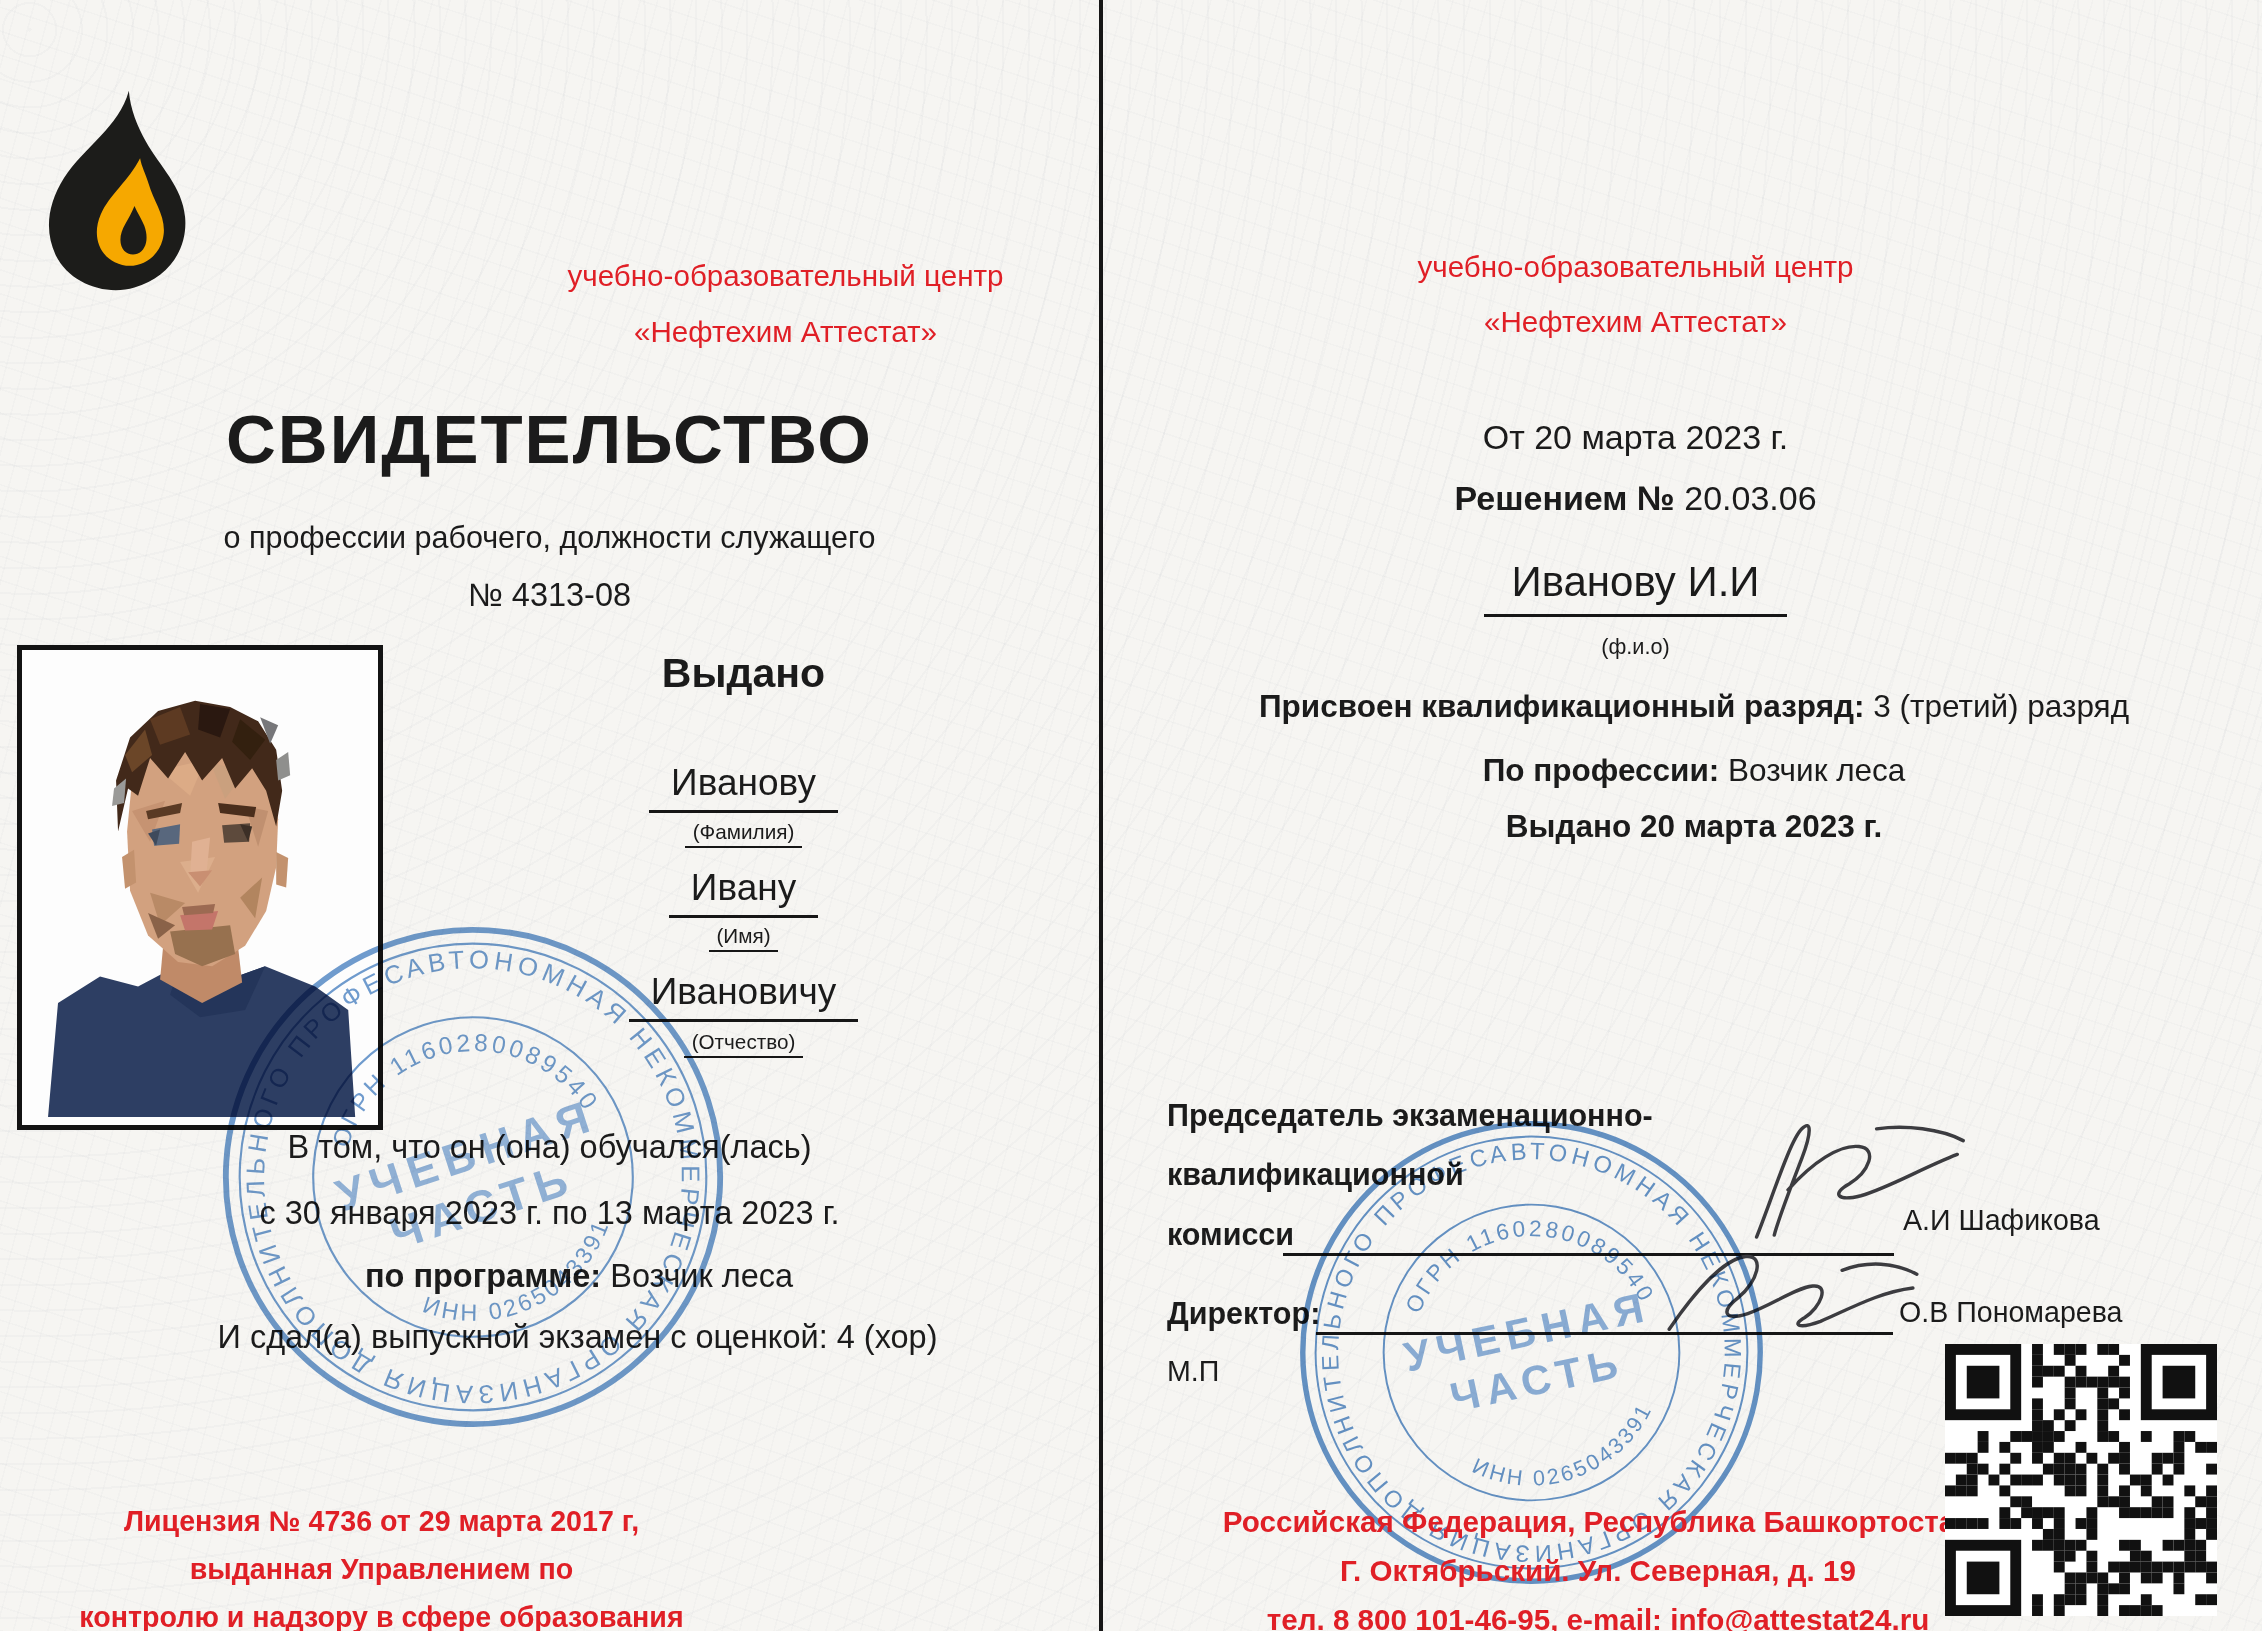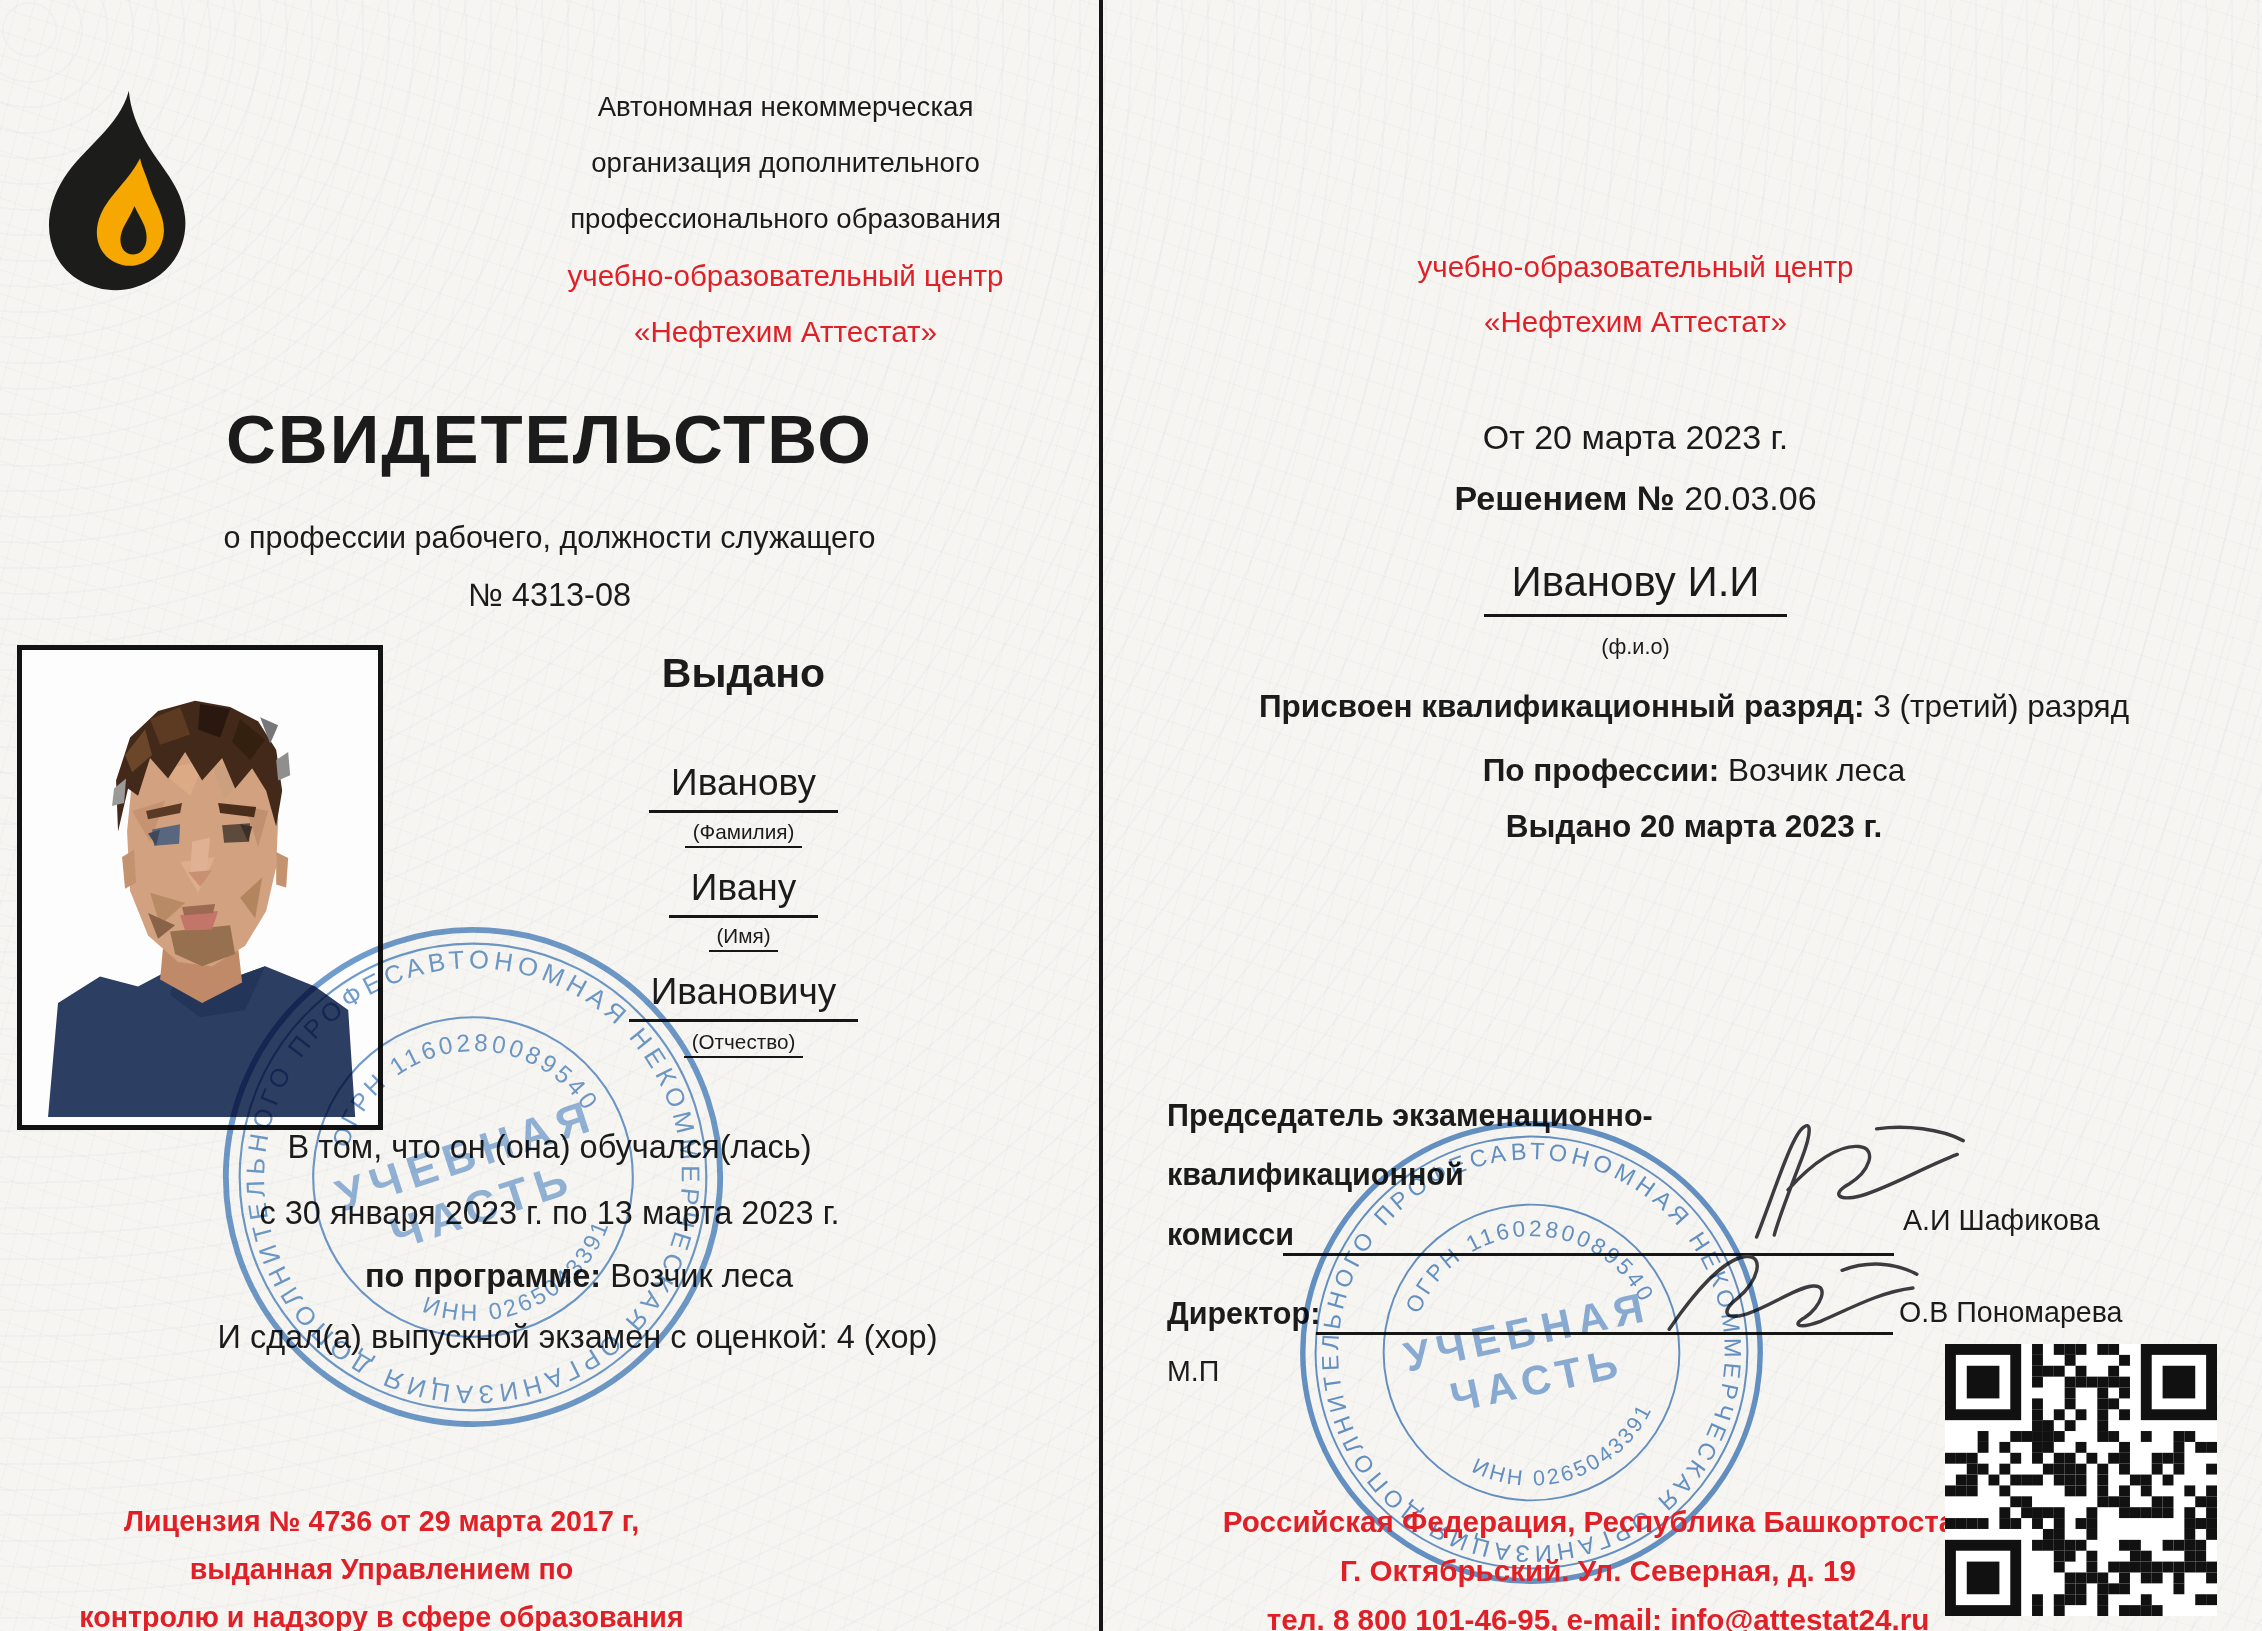--- a/index.html
+++ b/index.html
@@ -58,25 +58,20 @@
 <div class="cert">
 
   <div class="divider"></div>
 
   <svg class="logo-flame" viewBox="0 0 110 150">
     <path d="M62,4 C55,30 30,44 16,66 C4,85 2,104 10,121 C20,141 45,150 66,144 C90,137 104,117 102,94 C100,72 84,58 74,40 C68,29 63,17 62,4 Z" fill="#1c1c1a"></path>
     <path d="M70,52 C62,68 48,78 42,92 C36,106 40,120 52,126 C66,133 82,125 86,110 C90,95 80,84 76,70 C74,63 71,58 70,52 Z" fill="#f6a800"></path>
     <path d="M66,86 C62,96 56,102 56,110 C56,118 62,122 68,120 C75,117 76,108 73,100 C71,95 68,91 66,86 Z" fill="#1c1c1a"></path>
   </svg>
 
-  <div class="abs center orgtext" style="left:517px;top:79px;width:537px;">
-    <div>Автономная некоммерческая</div>
-    <div>организация дополнительного</div>
-    <div>профессионального образования</div>
-  </div>
   <div class="abs center redlines red" style="left:517px;top:248px;width:537px;">
     <div>учебно-образовательный центр</div>
     <div>«Нефтехим Аттестат»</div>
   </div>
 
   <div class="abs center title" style="left:0;top:400px;width:1099px;">СВИДЕТЕЛЬСТВО</div>
   <div class="abs center subtitle" style="left:0;top:520px;width:1099px;">о профессии рабочего, должности служащего</div>
   <div class="abs center docnum" style="left:0;top:577px;width:1099px;">№ 4313-08</div>
 
   <div class="abs center vydano" style="left:512px;top:650px;width:463px;">Выдано</div>

